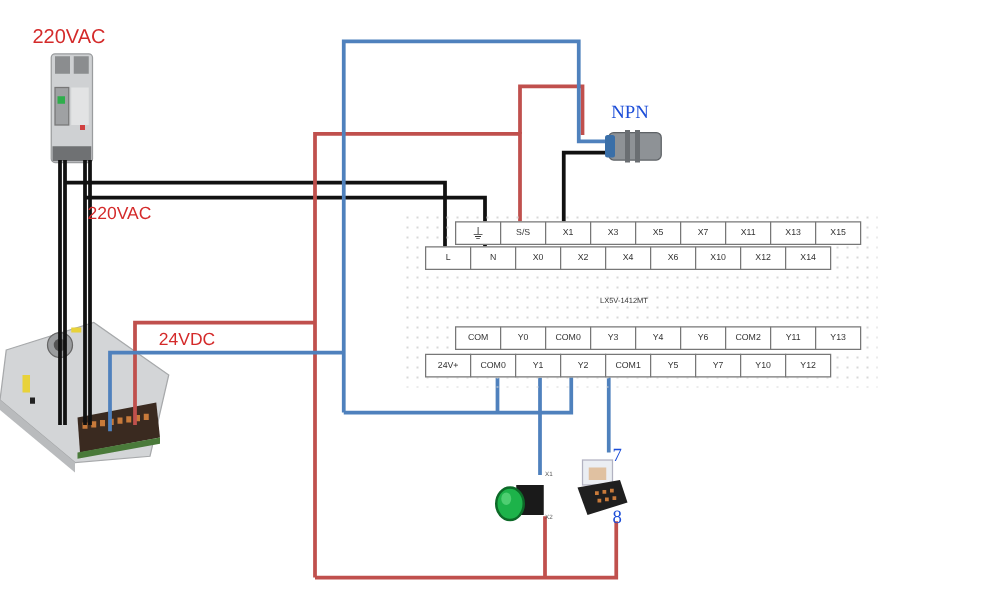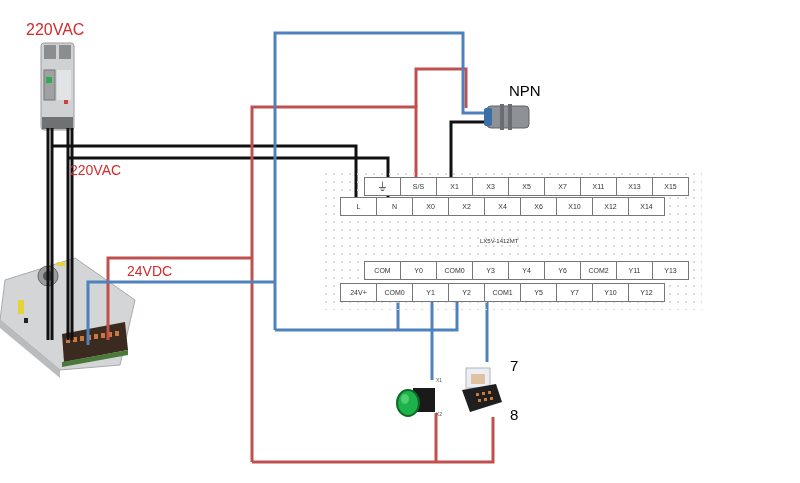--- a/index.html
+++ b/index.html
@@ -1,19 +1,19 @@
 <!DOCTYPE html>
 <html><head>
 <meta charset="utf-8">
 <style>
   html, body { margin: 0; padding: 0; background: #ffffff; }
   body { width: 800px; height: 483px; position: relative; overflow: hidden; font-family: "Liberation Sans", sans-serif; }
   #diagram { position: absolute; left: 0; top: 0; width: 800px; height: 483px; }
   .lbl-red { position: absolute; color: #d42a2a; font-family: "Liberation Sans", sans-serif; }
-  .lbl-blk { position: absolute; color: #000000; font-family: Liberation Sans, sans-serif; margin-left: 20px; }
+  .lbl-blk { position: absolute; color: #1d4ed8; font-family: Liberation Serif, serif; }
   .term { position: absolute; height: 19px; border: 1px solid #777; background: #fff; box-sizing: border-box;
           font-size: 7px; color: #333; display: flex; align-items: center; justify-content: center; font-family: "Liberation Sans", sans-serif; }
   .plc-bg { position: absolute; left: 322px; top: 170px; width: 380px; height: 140px;
             background-image: radial-gradient(#d8d8d8 0.7px, transparent 0.8px); background-size: 8px 8px; }
   .model { position: absolute; left: 480px; top: 238px; font-size: 6px; color: #333; }
   .pin-lbl { position: absolute; font-size: 5px; color: #555; }
 </style>
 </head>
 <body>
 

